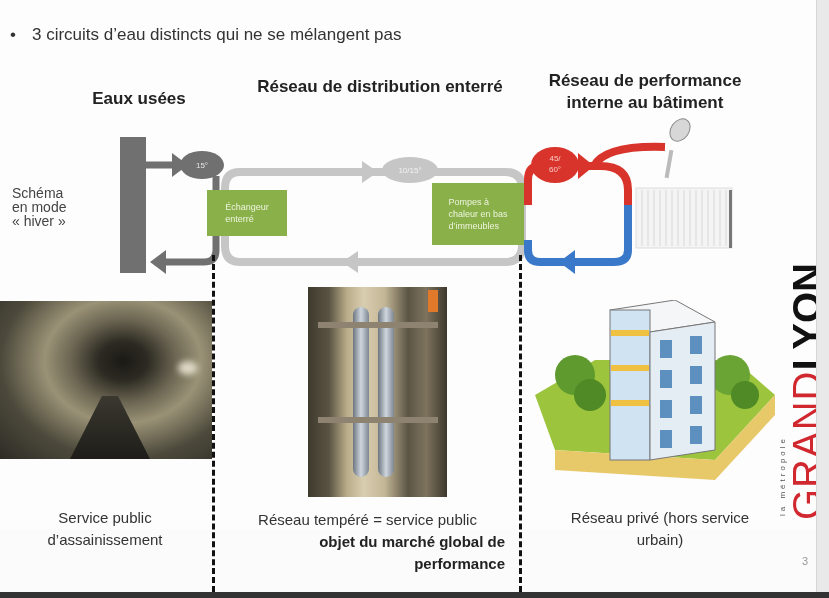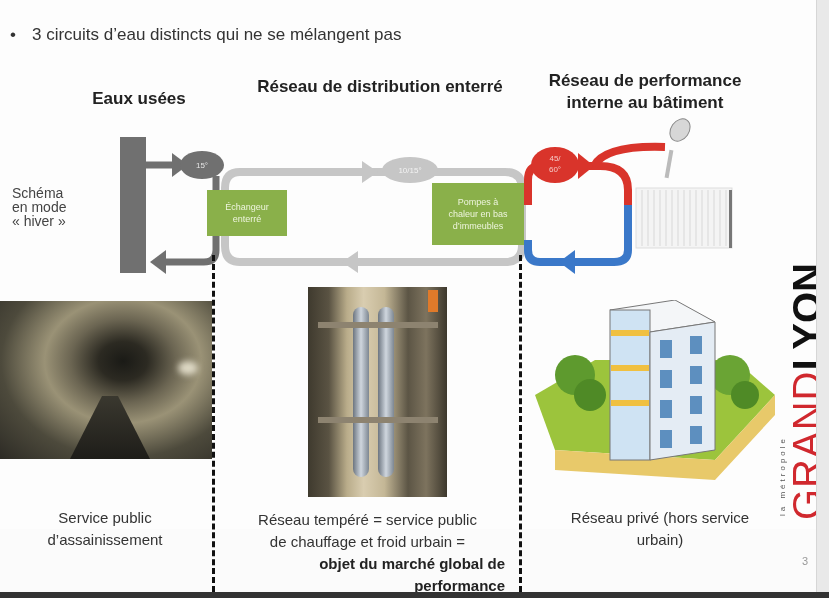--- a/index.html
+++ b/index.html
@@ -19,21 +19,21 @@
 
   .heading { position: absolute; font-weight: bold; font-size: 17px; color: #222; text-align: center; line-height: 22px; }
   #h-eaux { left: 84px; top: 88px; width: 110px; }
   #h-enterre { left: 255px; top: 76px; width: 250px; }
   #h-interne { left: 520px; top: 70px; width: 250px; }
 
   .schema-note { position: absolute; left: 12px; top: 186px; font-size: 14px; line-height: 14px; color: #444; }
 
   svg.diagram { position: absolute; left: 0; top: 0; width: 829px; height: 300px; }
 
-  .green-box { position: absolute; background: #8ab04a; color: #eef5dd; font-size: 9px; text-align: center; line-height: 12px; display: flex; align-items: center; justify-content: center; }
+  .green-box { position: absolute; background: #8ab04a; color: #eef5dd; font-size: 9px; line-height: 12px; display: flex; align-items: center; justify-content: center; }
   #box-echangeur { left: 207px; top: 190px; width: 80px; height: 46px; }
   #box-pompes { left: 432px; top: 183px; width: 92px; height: 62px; }
 
   .divider { position: absolute; top: 255px; height: 337px; width: 0; border-left: 3px dashed #111; }
   #div-1 { left: 212px; }
   #div-2 { left: 519px; }
 
   .photo { position: absolute; overflow: hidden; }
   #photo-tunnel { left: 0; top: 301px; width: 212px; height: 158px;
     background: radial-gradient(ellipse at 58% 38%, #1a1a16 0%, #2c2a22 14%, #6b6552 30%, #9a9276 45%, #4d4a3c 70%, #2d2b25 100%); }
@@ -189,21 +189,20 @@
         <rect x="155" y="126" width="12" height="18"></rect>
     </g>
   </svg>
 
   <div class="caption" id="cap-1">
     <div>Service public</div>
     <div>d’assainissement</div>
   </div>
   <div class="caption" id="cap-2">
     <div>Réseau tempéré = service public</div>
-    <div>de chauffage et froid urbain =</div>
     <div class="bold">objet du marché global de</div>
     <div class="bold">performance</div>
   </div>
   <div class="caption" id="cap-3">
     <div>Réseau privé (hors service</div>
     <div>urbain)</div>
   </div>
 
   <div class="logo">
     <span class="metro">la métropole</span>

